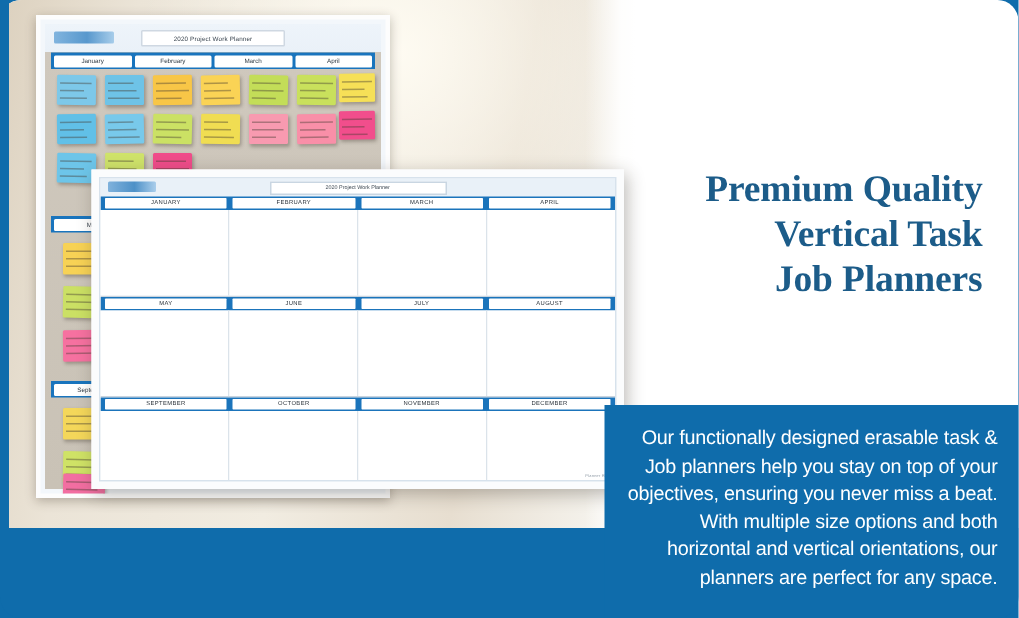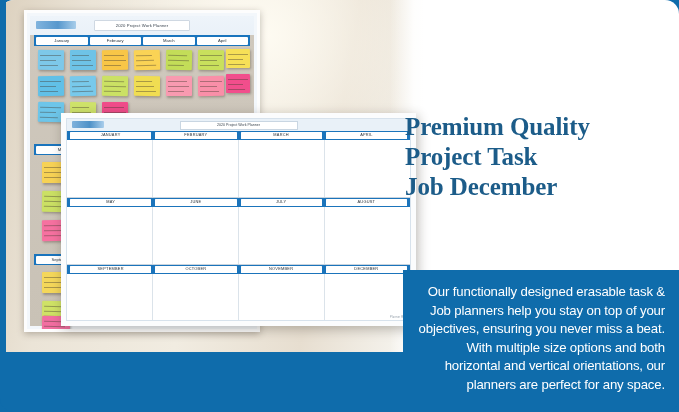--- a/index.html
+++ b/index.html
@@ -152,20 +152,21 @@
   .fb-foot{
     position:absolute; right:4px; bottom:1px;
     font-size:2.6px; color:#8d99a4; letter-spacing:.2px;
   }
 
   
   .headline{
     position:absolute;
     right:24px; top:112px;
     width:250px;
+    text-align:right;
     font-family:"Liberation Serif", serif;
     font-weight:700;
     font-size:25px;
     line-height:30px;
     color:#1c5c89;
     letter-spacing:-0.1px;
   }
 
   .bluepanel{
     position:absolute;
@@ -400,21 +401,21 @@
           </div>
         </div>
 
         <div class="fb-foot">Planner Ref</div>
       </div>
     </div>
   </div>
 
   <div class="headline">
     <div>Premium Quality</div>
-    <div>Project Task</div>
-    <div>Job December</div>
+    <div>Vertical Task</div>
+    <div>Job Planners</div>
   </div>
 
   <div class="bluepanel">
     <p>Our functionally designed erasable task &amp; Job planners help you stay on top of your objectives, ensuring you never miss a beat. With multiple size options and both horizontal and vertical orientations, our planners are perfect for any space.</p>
   </div>
 
 </div>
 
 </body></html>

